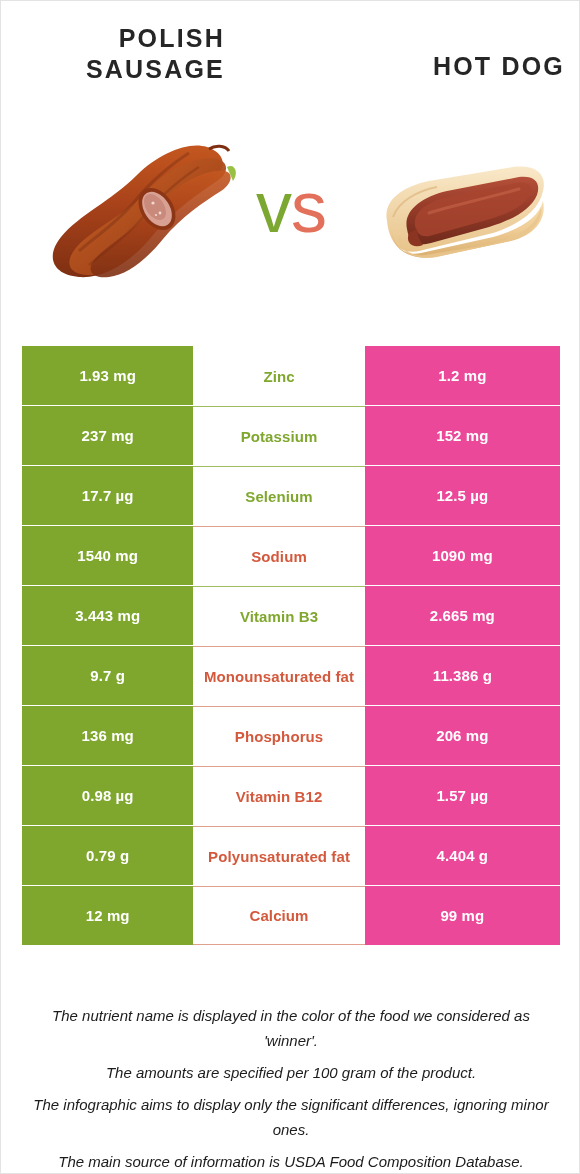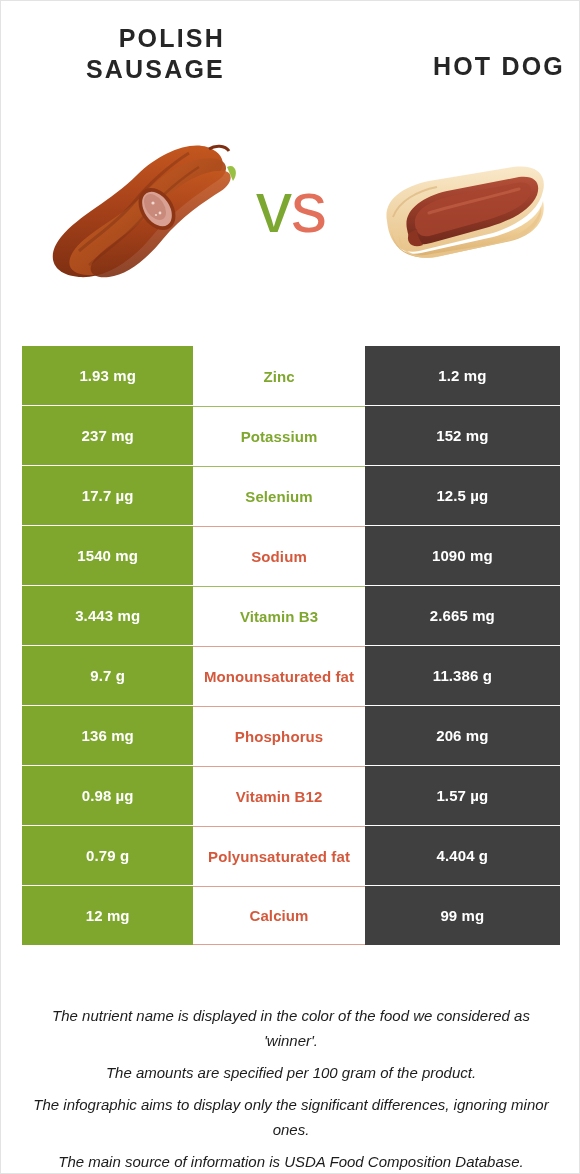--- a/index.html
+++ b/index.html
@@ -75,21 +75,21 @@
   .cell {
     display: flex;
     align-items: center;
     justify-content: center;
     font-size: 15px;
     font-weight: 600;
     letter-spacing: 0.1px;
   }
   .cell-left  { width: 179px; background: #7FA72E; color: #ffffff; }
   .cell-mid   { width: 179px; background: #ffffff; }
-  .cell-right { width: 204px; background: #404040; color: #ffffff; }
+  .cell-right { width: 204px; background: #ec4899; color: #ffffff; }
 
   .cell-mid { border-top: 1px solid transparent; }
   .row.win-green .cell-mid { color: #7FA72E; border-top-color: #9FBD5E; }
   .row.win-orange .cell-mid { color: #D4593C; border-top-color: #DFA08D; }
   .row:first-child .cell-mid { border-top-color: transparent; }
   .row.last .cell-mid { border-bottom: 1px solid; }
   .row.last.win-orange .cell-mid { border-bottom-color: #DFA08D; text-align: right; }
 
   
   #footer {

